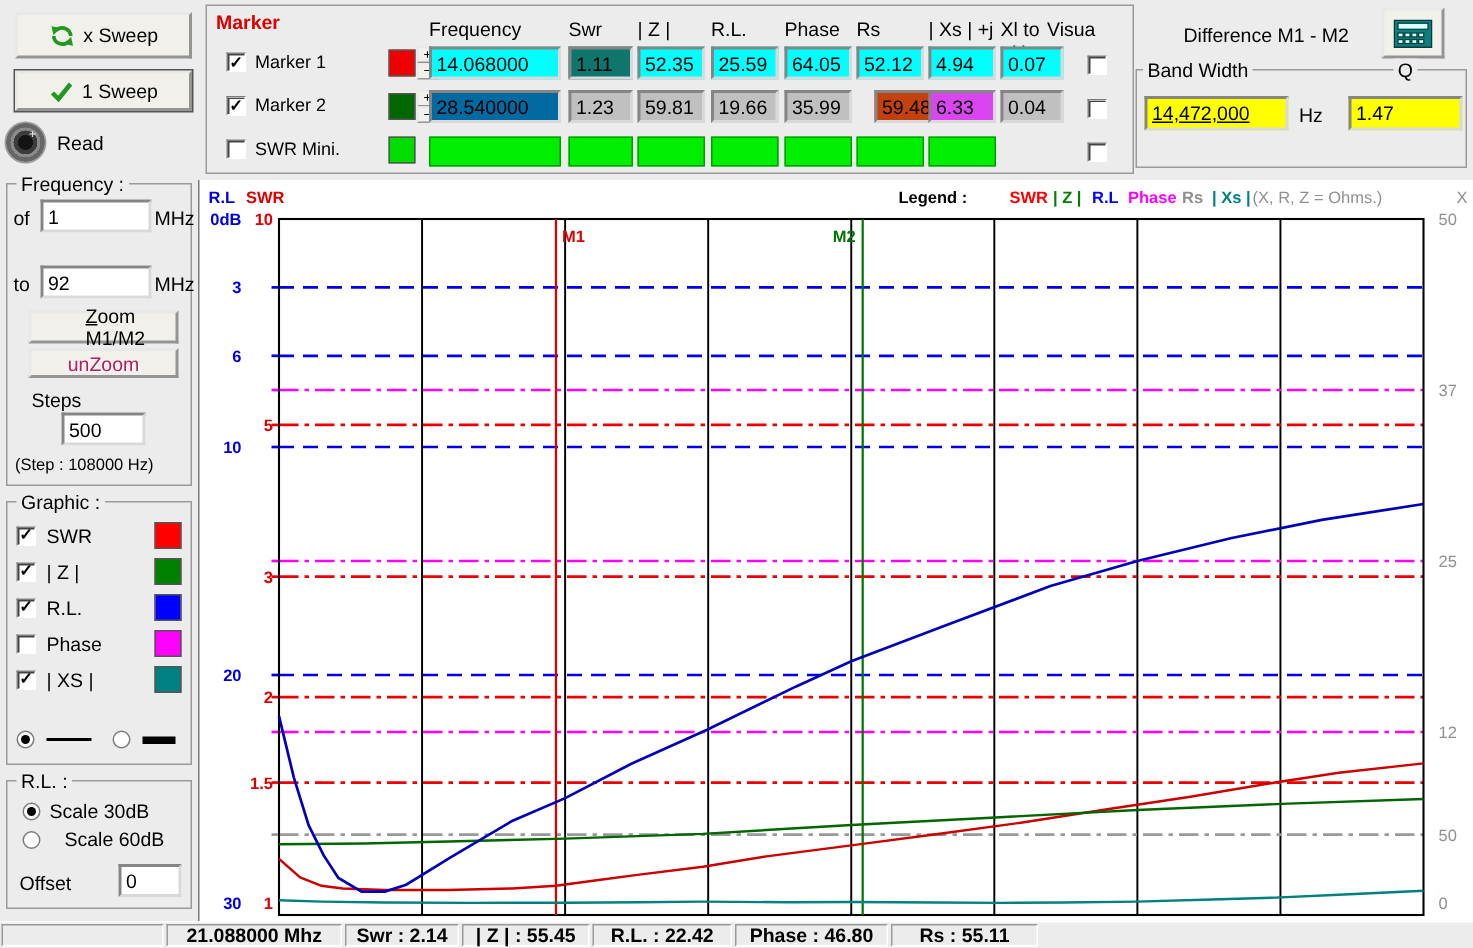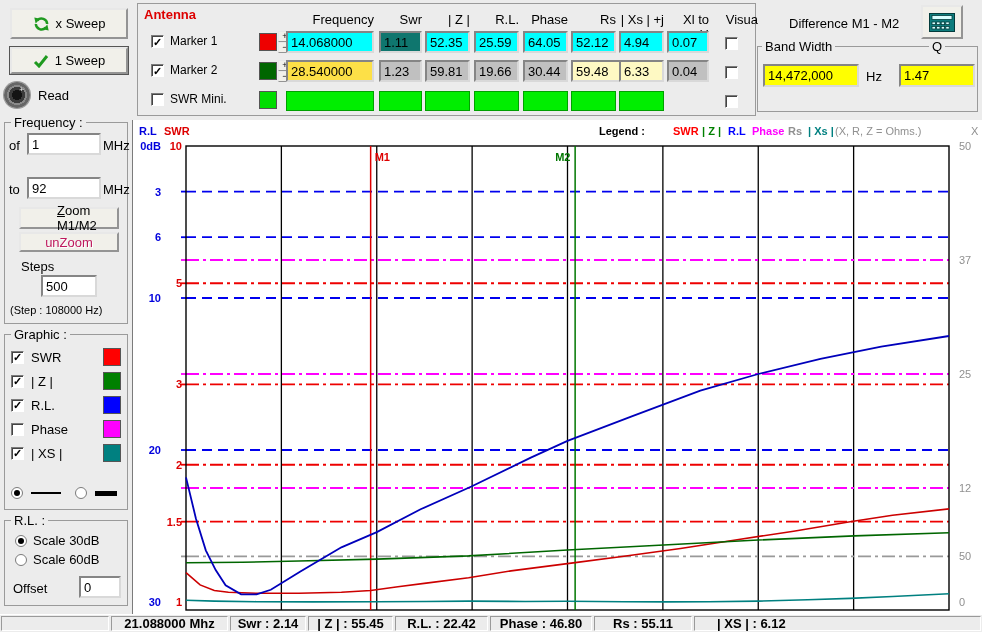--- a/index.html
+++ b/index.html
@@ -24,21 +24,21 @@
   .cb{width:13px;height:13px;background:#fff;border:1px solid #7b7b7b;
       border-right-color:#fff;border-bottom-color:#fff;box-shadow:inset 1px 1px 0 #444;
       box-sizing:border-box;display:flex;align-items:center;justify-content:center;
       font-size:11px;font-weight:bold;line-height:10px;cursor:pointer;}
   .radio{width:12px;height:12px;border-radius:50%;background:#fff;border:1px solid #7b7b7b;
          box-sizing:border-box;position:relative;cursor:pointer;}
   .radio.sel::after{content:"";position:absolute;left:2px;top:2px;width:6px;height:6px;
          border-radius:50%;background:#000;}
   .swatch{width:18px;height:18px;border:1px solid #555;box-sizing:border-box;}
   .row-label{font-size:12px;}
-  .hdr{position:absolute;top:8px;font-size:13px;text-align:right;}
+  .hdr{position:absolute;top:8px;font-size:13px;text-align:left;}
   
   .spin{position:absolute;width:14px;height:22px;display:flex;flex-direction:column;}
   .spin div{flex:1;background:#f1f0ea;border:1px outset #e8e8e8;font-size:9px;line-height:8px;
             text-align:center;cursor:pointer;box-sizing:border-box;}
   
   .knob{width:26px;height:26px;border-radius:50%;position:relative;
         background:radial-gradient(circle at 50% 50%, #141414 0 5px, #3c3c3c 5px 8px, #8a8a8a 8px 10px, #666 10px 13px);
         box-shadow:0 0 0 1px #9a9a9a;}
   .knob::after{content:"+";position:absolute;right:6px;top:3px;color:#eee;font-size:8px;}
   .focusdotted{outline:1px dotted #000;}
@@ -74,21 +74,21 @@
       <path d="M2 8 L6 12 L14 2" stroke="#1f9a1f" stroke-width="3" fill="none"></path>
     </svg>
   </span>
   <span>1 Sweep</span>
 </div>
 
 <div class="knob abs" style="left:4px;top:82px;"></div>
 <div class="abs glabel" style="left:38px;top:88px;">Read</div>
 
 <div class="gb" style="left:137px;top:3px;width:619px;height:113px;">
-  <div class="abs" style="left:6px;top:3px;color:#dd0000;font-weight:bold;">Antenna</div>
+  <div class="abs" style="left:6px;top:3px;color:#dd0000;font-weight:bold;">Marker</div>
   <div id="ant-headers">
       <div class="hdr" style="left: 148px; width: 88px;">Frequency</div>
       <div class="hdr" style="left: 241px; width: 43px;">Swr</div>
       <div class="hdr" style="left: 287px; width: 45px;">| Z |</div>
       <div class="hdr" style="left: 336px; width: 45px;">R.L.</div>
       <div class="hdr" style="left: 385px; width: 45px;">Phase</div>
       <div class="hdr" style="left: 433px; width: 45px;">Rs</div>
       <div class="hdr" style="left: 481px; width: 45px;">| Xs | +j</div>
       <div class="hdr" style="left: 529px; width: 42px;">Xl to µH</div>
       <div class="hdr" style="left: 560px; width: 60px;">Visua</div>
@@ -121,27 +121,27 @@
     <div class="cb abs" style="left:13px;top:60px;">
         <span>✓</span>
       </div>
     <div class="abs row-label" style="left:32px;top:59px;">Marker 2</div>
     <div class="swatch abs" style="left: 121px; top: 58px; background-color: rgb(0, 102, 0);"></div>
     <div class="spin" style="left:140px;top:56px;">
       <div>+</div>
       <div>−</div>
     </div>
     <div>
-        <div class="cell" style="left: 148px; width: 88px; top: 56px; background: #fde047;">28.540000</div>
+        <div class="cell" style="left: 148px; width: 88px; top: 56px; background: #0369a1;">28.540000</div>
         <div class="cell" style="left: 241px; width: 43px; top: 56px; background: rgb(192, 192, 192);">1.23</div>
         <div class="cell" style="left: 287px; width: 45px; top: 56px; background: rgb(192, 192, 192);">59.81</div>
         <div class="cell" style="left: 336px; width: 45px; top: 56px; background: rgb(192, 192, 192);">19.66</div>
-        <div class="cell" style="left: 385px; width: 45px; top: 56px; background: rgb(192, 192, 192);">30.44</div>
-        <div class="cell" style="left: 433px; width: 59px; top: 56px; background: #fef9c3;">59.48</div>
-        <div class="cell" style="left: 481px; width: 45px; top: 56px; background: #fef9c3;">6.33</div>
+        <div class="cell" style="left: 385px; width: 45px; top: 56px; background: rgb(192, 192, 192);">35.99</div>
+        <div class="cell" style="left: 445px; width: 59px; top: 56px; background: #c2410c;">59.48</div>
+        <div class="cell" style="left: 481px; width: 45px; top: 56px; background: #d946ef;">6.33</div>
         <div class="cell" style="left: 529px; width: 42px; top: 56px; background: rgb(192, 192, 192);">0.04</div>
       </div>
     <div class="cb abs" style="left:587px;top:62px;"></div>
   </div>
 
   <div>
     <div class="cb abs" style="left:13px;top:89px;"></div>
     <div class="abs row-label" style="left:32px;top:88px;">SWR Mini.</div>
     <div class="swatch abs" style="left: 121px; top: 87px; background-color: rgb(0, 221, 0);"></div>
     <div id="green-cells">
@@ -173,21 +173,21 @@
             <rect x="7.6" y="13.4" width="3.4" height="2.6"></rect>
             <rect x="12.2" y="13.4" width="3.4" height="2.6"></rect>
             <rect x="16.8" y="13.4" width="3.4" height="2.6"></rect>
         </g>
       </svg>
     </span>
   </div>
   <div class="gb" style="left:0;top:46px;width:221px;height:66px;">
     <span class="legend" style="left:4px;">Band Width</span>
     <span class="legend" style="left:auto;right:32px;">Q</span>
-    <div class="field abs" style="left: 5px; top: 17px; width: 96px; height: 23px; background-color: rgb(255, 255, 0);">
+    <div class="field abs" style="left: 5px; top: 17px; width: 96px; height: 23px; background-color: rgb(255, 255, 0); text-decoration: underline;">
       <span>14,472,000</span>
     </div>
     <div class="abs glabel" style="left:108px;top:22px;">Hz</div>
     <div class="field abs" style="left: 141px; top: 17px; width: 76px; height: 23px; background-color: rgb(255, 255, 0);">
       <span>1.47</span>
     </div>
   </div>
 </div>
 
 <div class="gb" style="left:4px;top:122px;width:124px;height:202px;">
@@ -251,21 +251,21 @@
     <span style="width:22px;height:5px;background:#000;margin-left:8px;"></span>
   </div>
 </div>
 
 <div class="gb" style="left:4px;top:520px;width:124px;height:86px;">
   <span class="legend">R.L. :</span>
   <div class="abs" style="left:10px;top:12px;display:flex;align-items:center;gap:6px;">
     <span class="radio sel"></span>
     <span class="glabel">Scale 30dB</span>
   </div>
-  <div class="abs" style="left:10px;top:31px;display:flex;align-items:center;gap:6px;">
+  <div class="abs" style="left:10px;top:31px;display:flex;align-items:center;gap:16px;">
     <span class="radio"></span>
     <span class="glabel">Scale 60dB</span>
   </div>
   <div class="abs glabel" style="left:8px;top:60px;">Offset</div>
   <div class="field abs" style="left:74px;top:55px;width:42px;height:22px;">
       <span>0</span>
     </div>
 </div>
 
 <div id="chart">
@@ -343,14 +343,13 @@
 </div>
 
 <div id="statusbar">
     <div class="seg" style="width: 108px;"></div>
     <div class="seg" style="width: 117px;">21.088000 Mhz</div>
     <div class="seg" style="width: 76px;">Swr : 2.14</div>
     <div class="seg" style="width: 85px;">| Z | : 55.45</div>
     <div class="seg" style="width: 93px;">R.L. : 22.42</div>
     <div class="seg" style="width: 102px;">Phase : 46.80</div>
     <div class="seg" style="width: 98px;">Rs : 55.11</div>
-    <div class="seg" style="flex: 1 1 0%; justify-content: flex-start; padding-left: 22px;">| XS | : 6.12</div>
   </div>
 
 </body></html>

